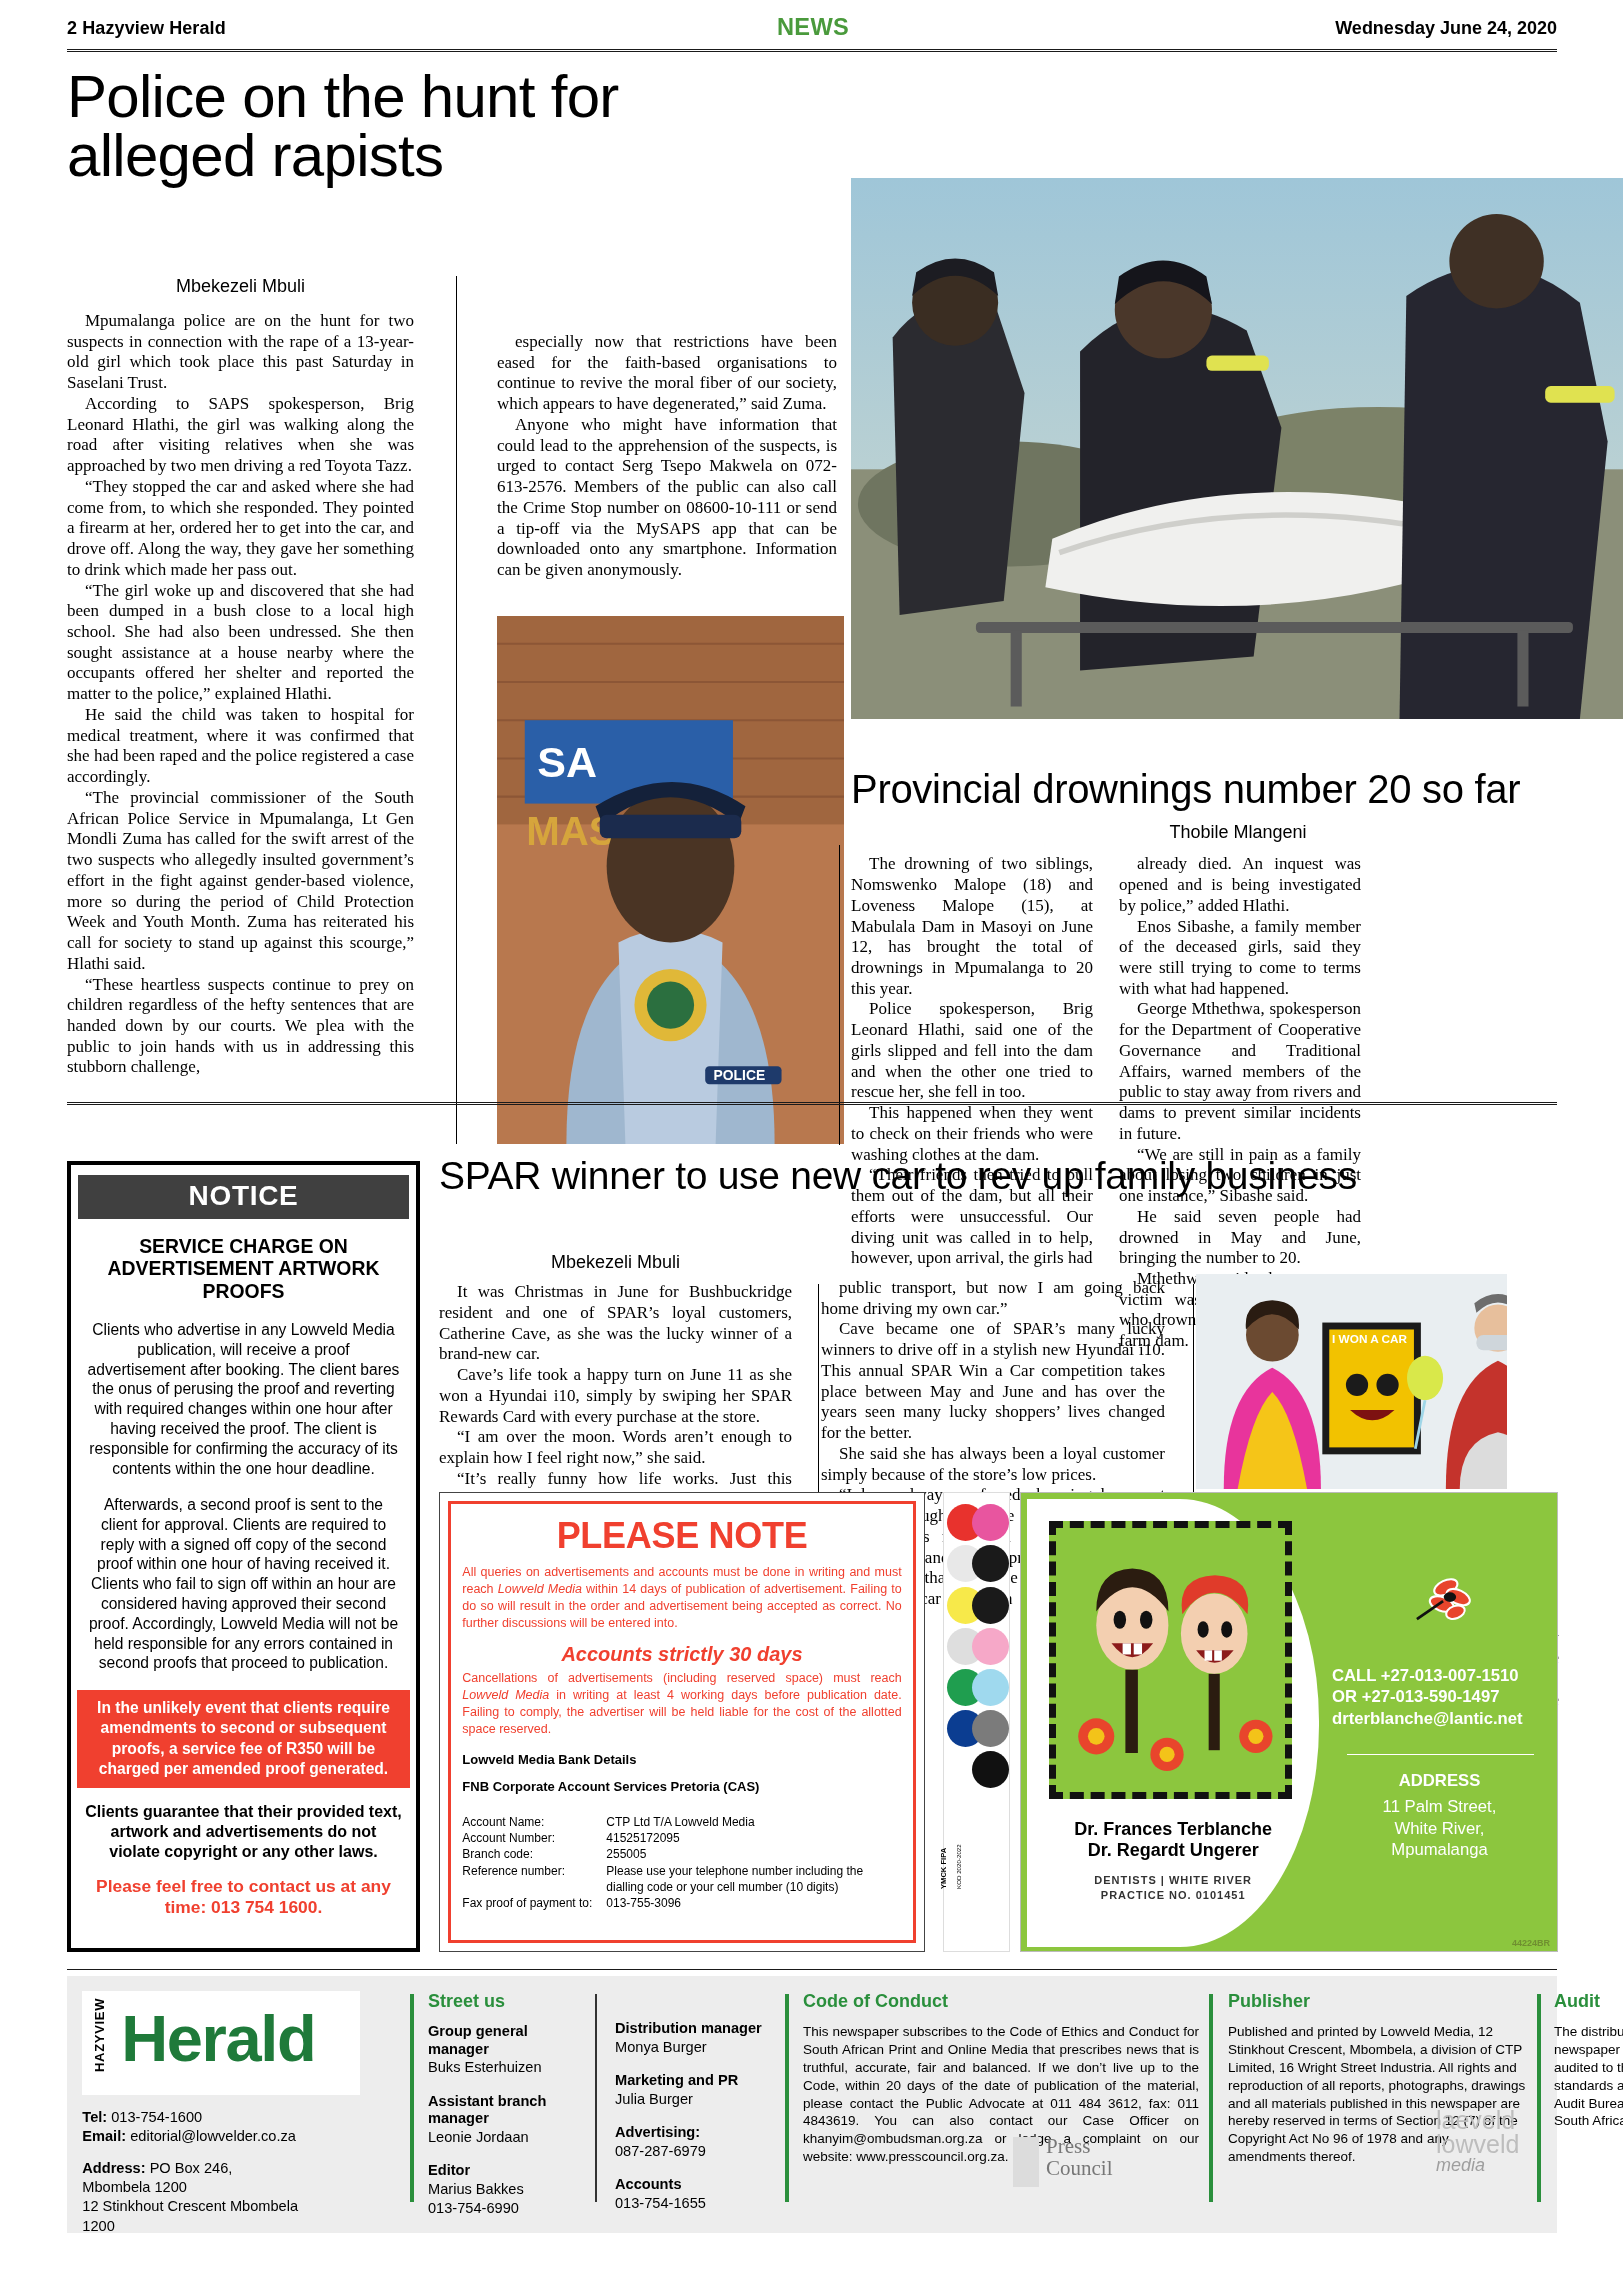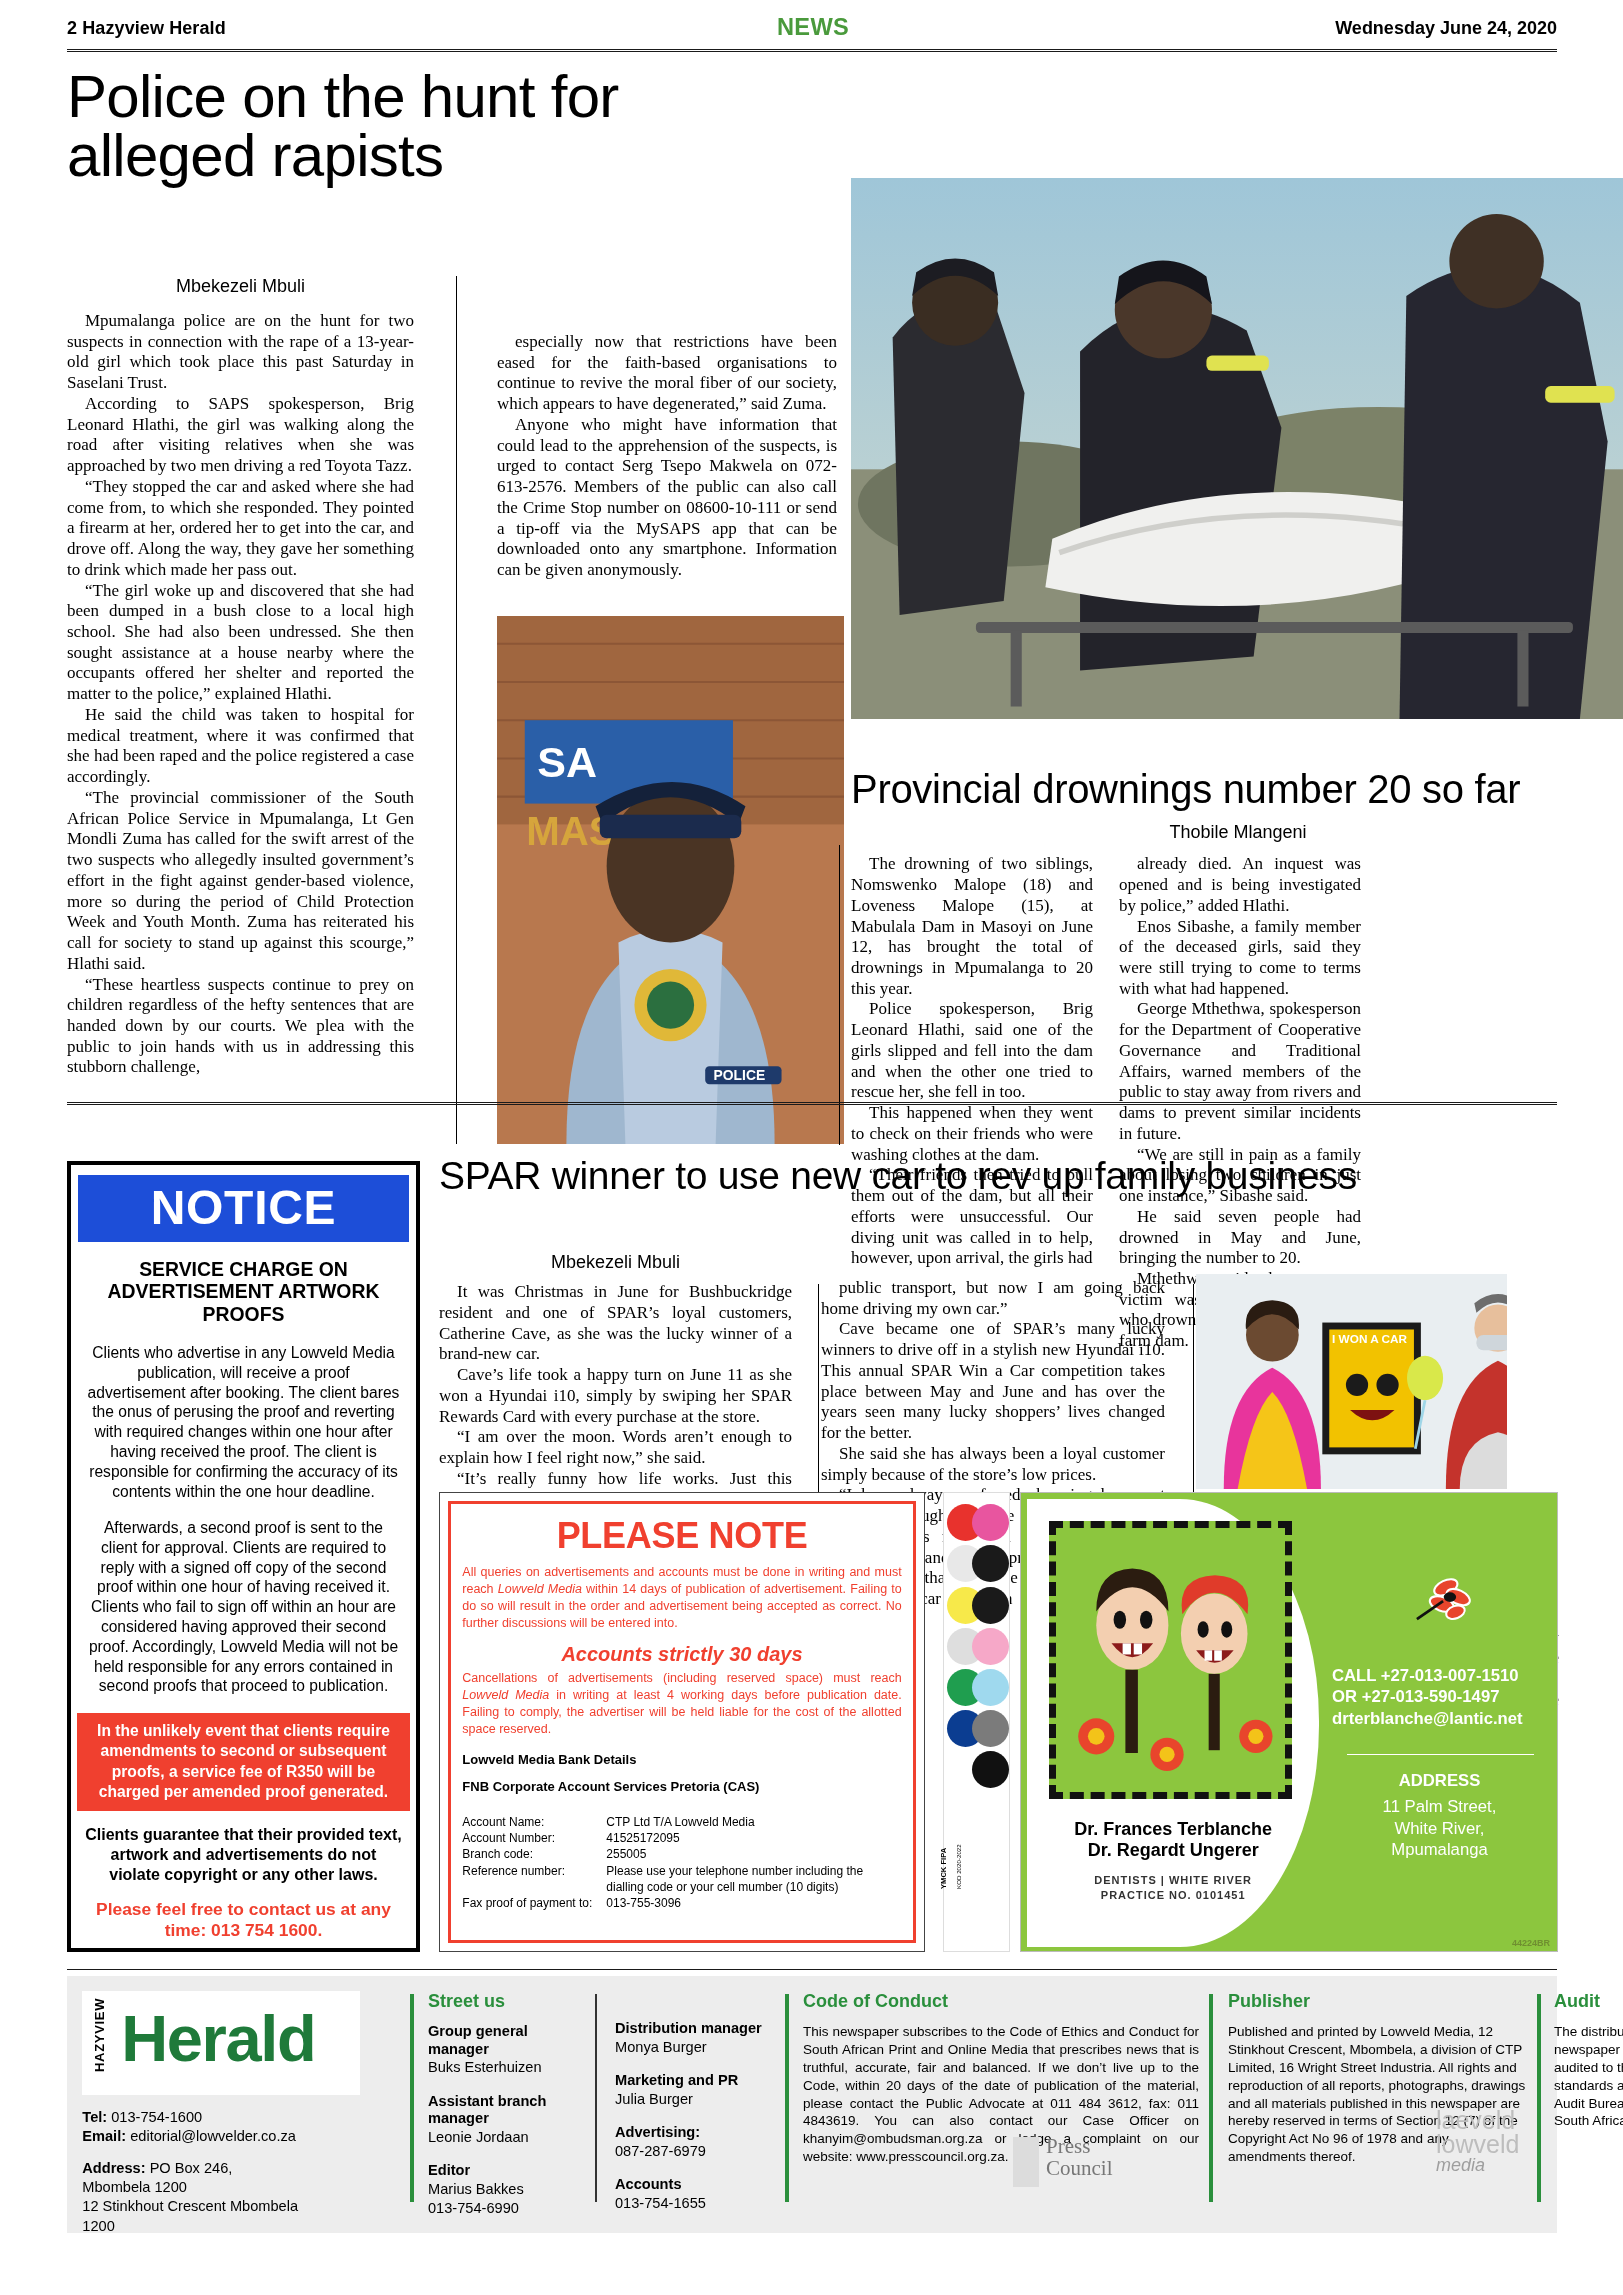--- a/index.html
+++ b/index.html
@@ -47,21 +47,21 @@
   .drown-cols .col { width:242px; }
 
   .vrule { position:absolute; background:#000; width:1.4px; }
 
   
   .mid-rule { position:absolute; left:67px; right:67px; top:1102px; border-top:1.4px solid #1a1a1a; border-bottom:0.7px solid #1a1a1a; height:2.8px; }
 
   
   .notice { position:absolute; left:67px; top:1161px; width:353px; height:791px;
             border:4.2px solid #000; background:#fff; padding:0; }
-  .notice-band { background:#1d4ed8; color:#fff; font-size:48px; font-weight:bold; text-align:center;
+  .notice-band { background:#404040; color:#fff; font-size:28px; font-weight:bold; text-align:center;
                  letter-spacing:0.7px; padding:5.6px 0 7px; margin:9.7px 7px 0; }
   .notice-h { text-align:center; font-weight:bold; font-size:19.4px; line-height:1.18; margin:15.3px 12.5px 0; }
   .notice-p { text-align:center; font-size:15.6px; line-height:1.27; margin:16.7px 15.3px 0; }
   .notice-red { background:#f0402f; color:#fff; font-weight:bold; font-size:15.6px; line-height:1.3;
                 text-align:center; padding:8.3px 11px; margin:16.7px 5.6px 0; }
   .notice-b { text-align:center; font-weight:bold; font-size:16px; line-height:1.25; margin:14px 14px 0; }
   .notice-redtext { color:#f0402f; font-weight:bold; font-size:17.4px; line-height:1.25; text-align:center; margin:14px 12.5px 0; }
 
   
   .spar { position:absolute; left:439px; top:1156px; width:1120px; }

